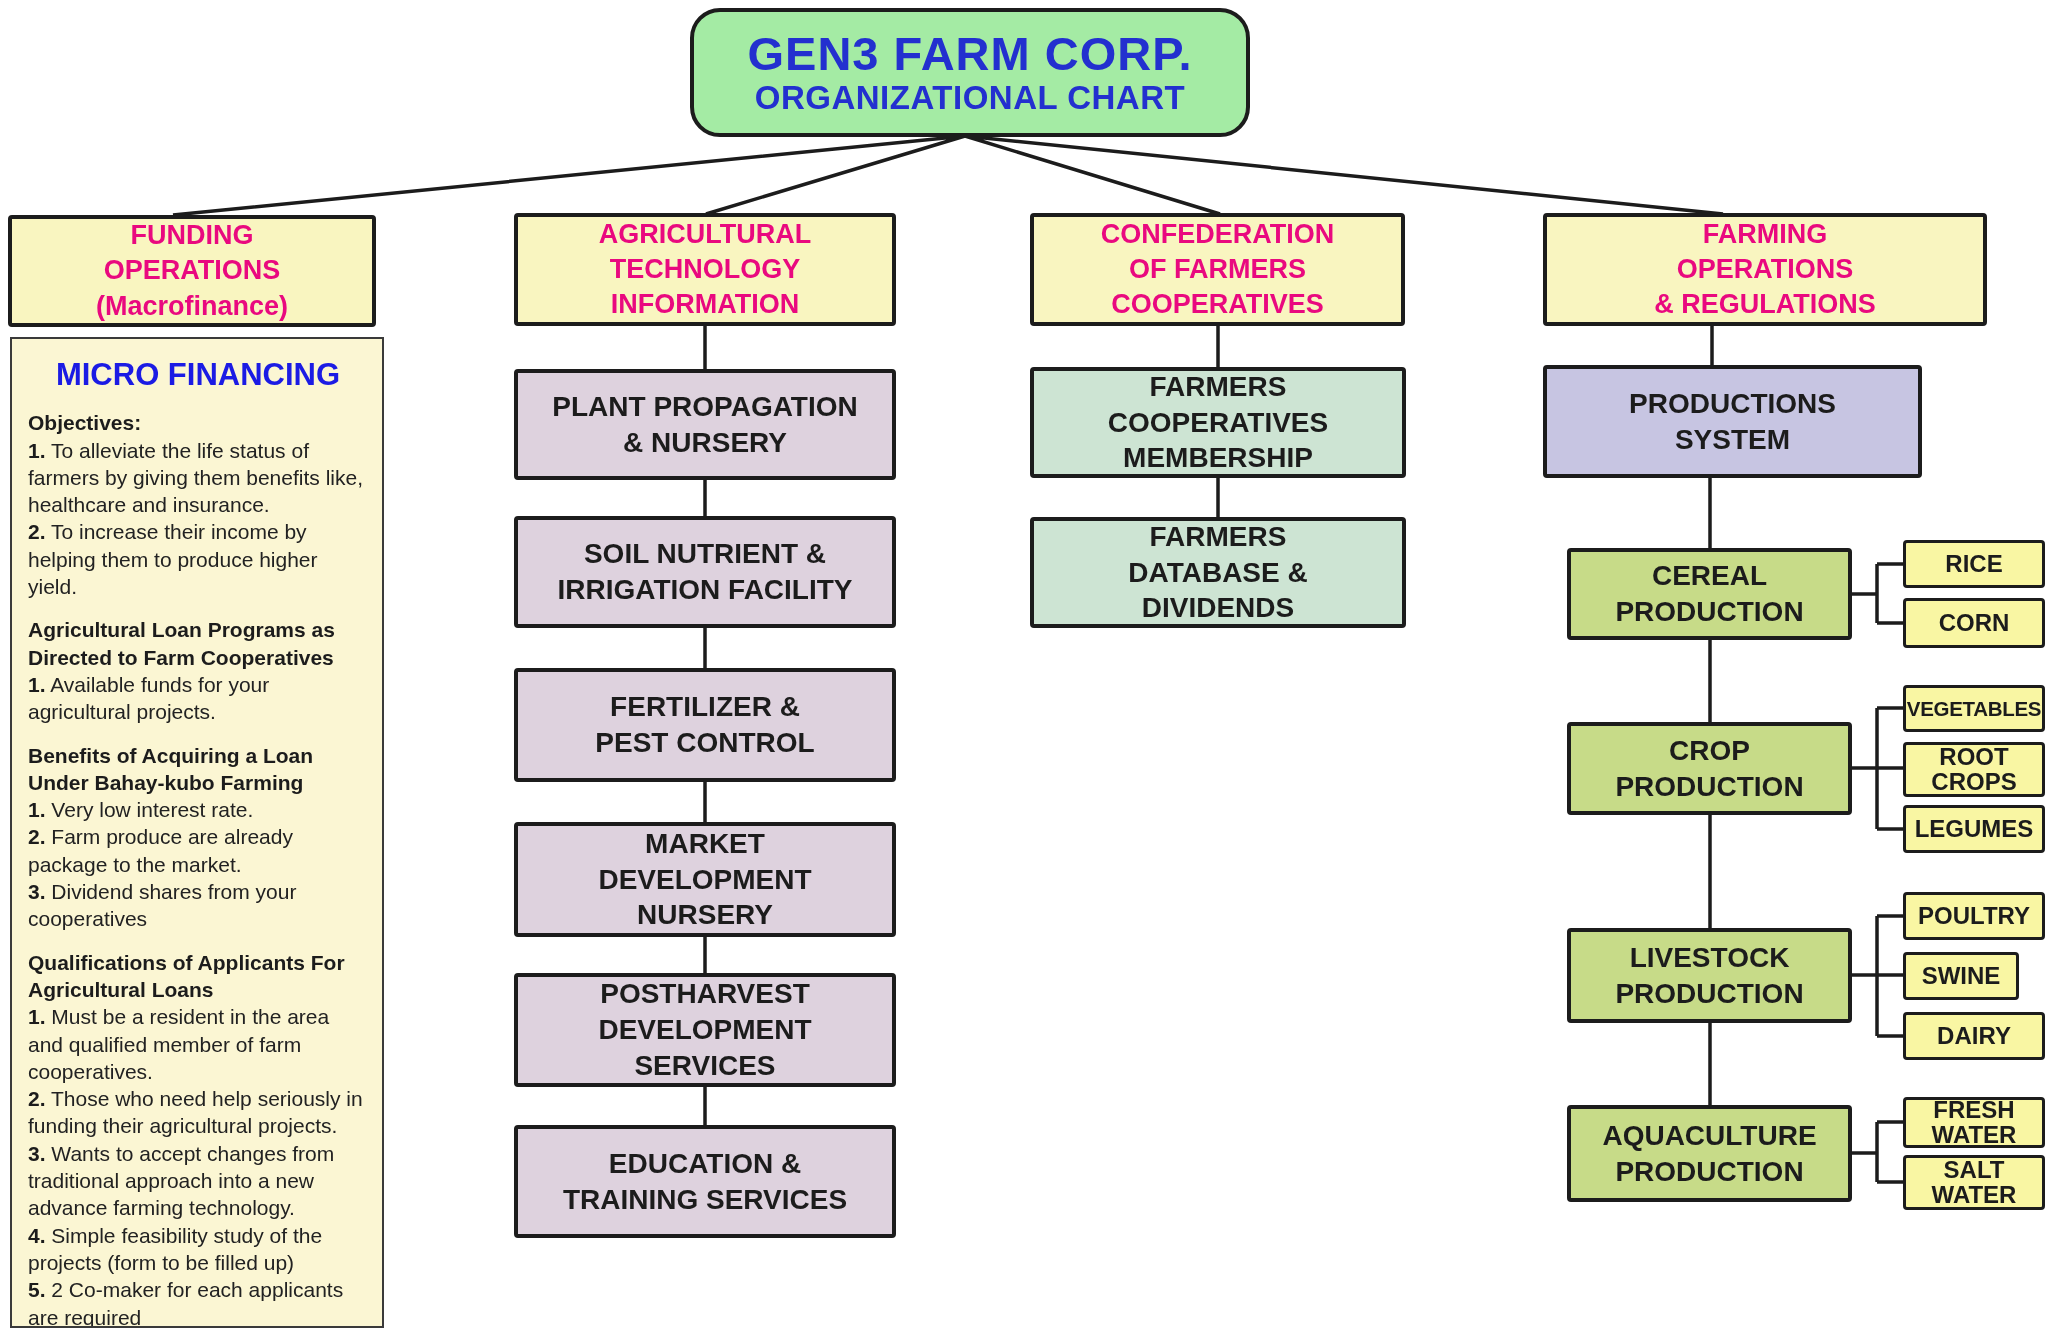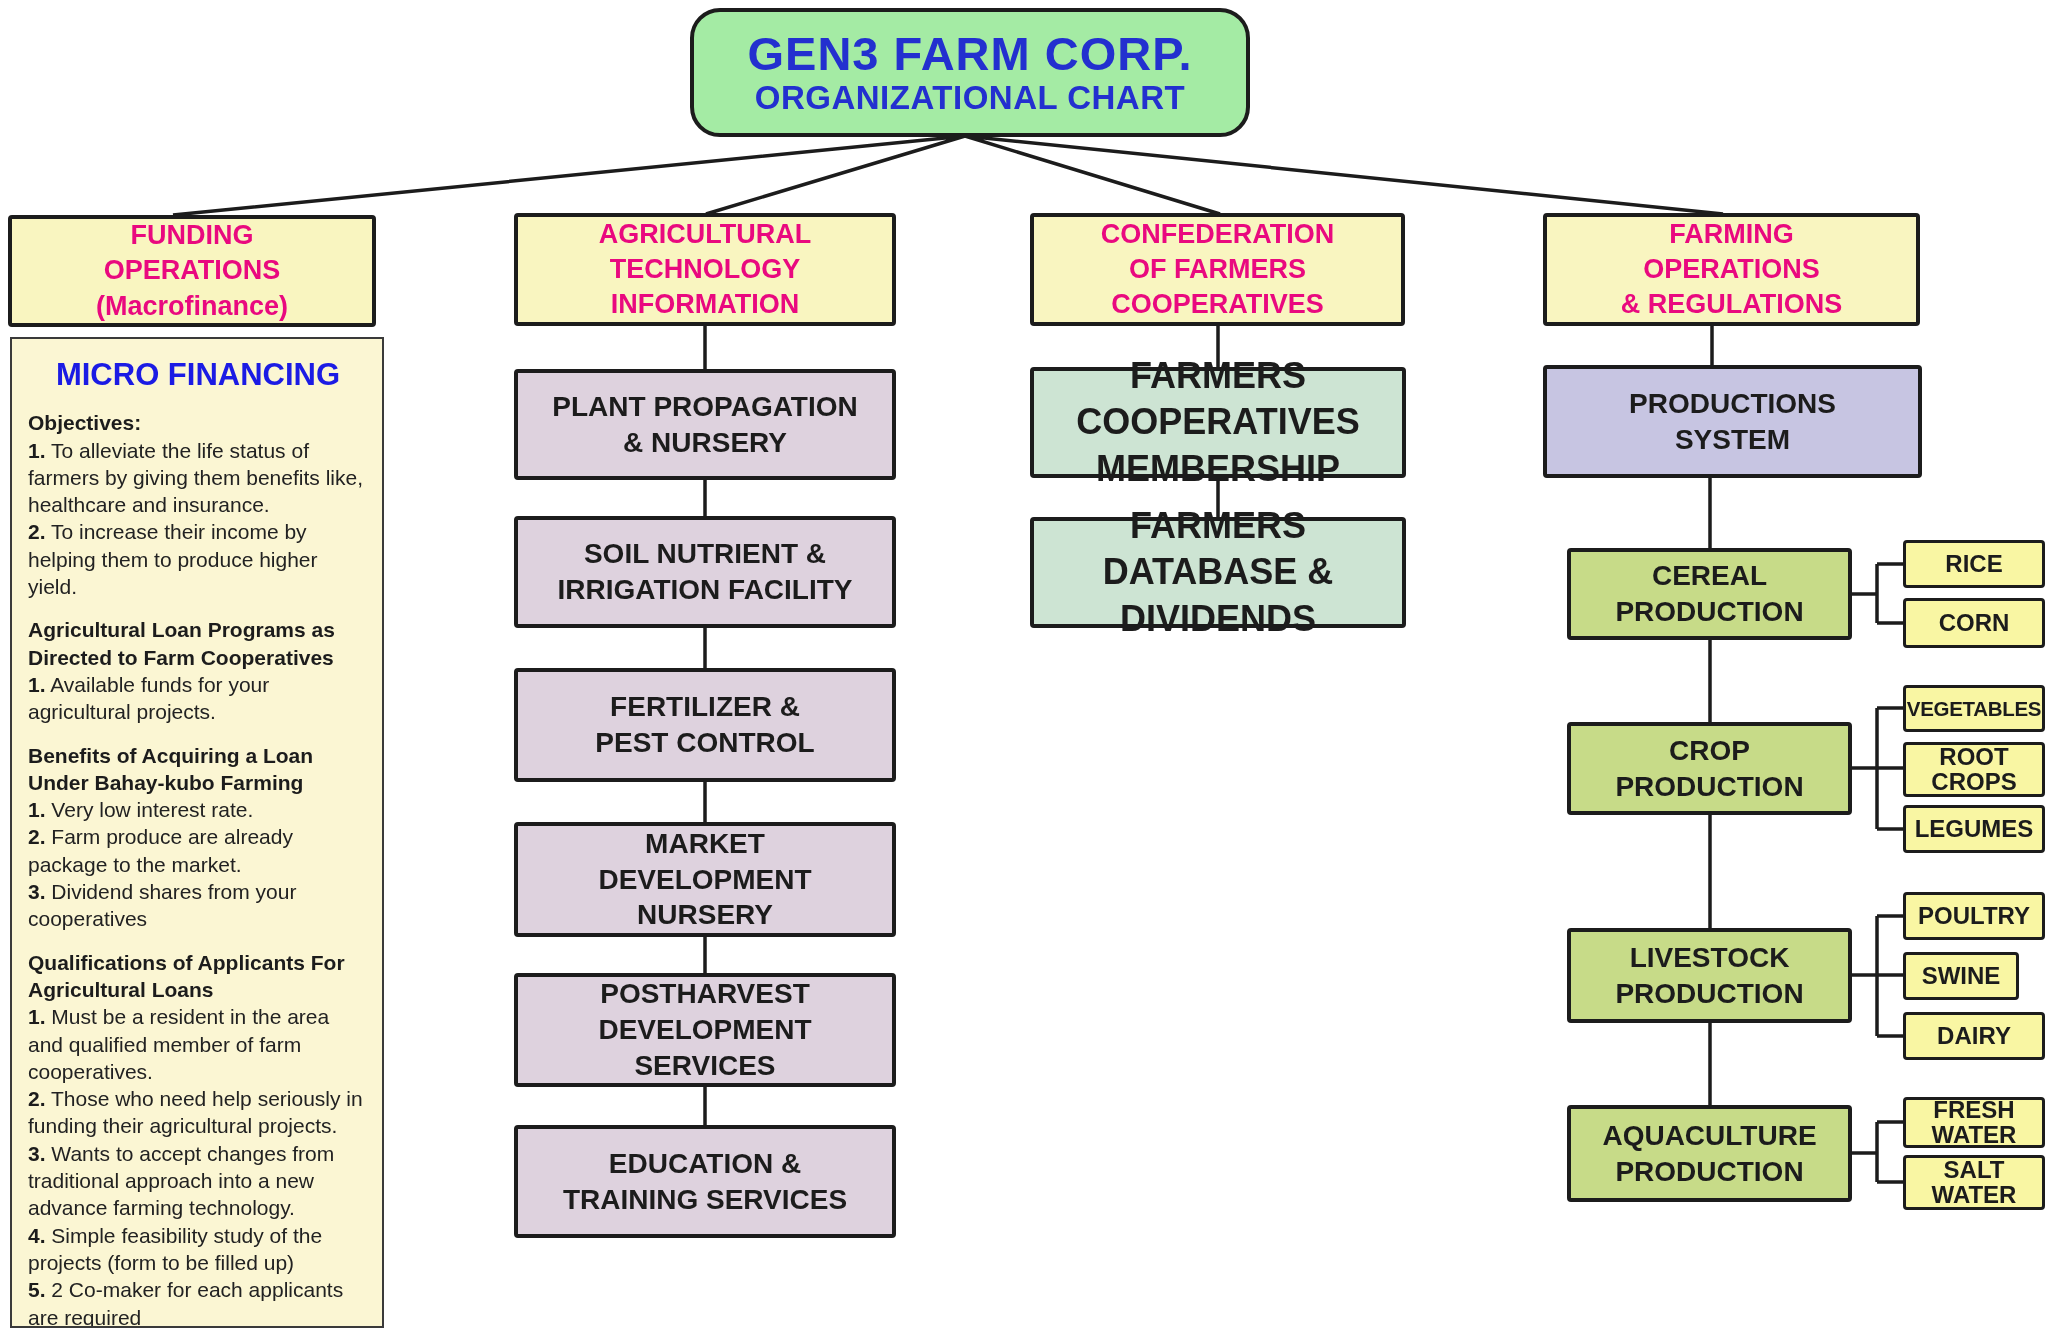--- a/index.html
+++ b/index.html
@@ -10,21 +10,21 @@
        align-items:center;justify-content:center;text-align:center;
        border:4px solid var(--line,#1c1c1c);border-radius:4px;z-index:1;
        font-weight:bold;color:#1c1c1c;}
   .prelines{white-space:pre-line;}
   .titlebox{background:var(--title_green,#a4eba4);border-radius:30px;}
   .t1{font-size:47px;color:var(--blue,#2330cf);letter-spacing:1px;line-height:1.1;}
   .t2{font-size:33px;color:var(--blue,#2330cf);letter-spacing:0.5px;line-height:1.15;}
   .hdr{background:var(--header_yellow,#f9f5c0);color:var(--magenta,#e9097f);
        font-size:27px;line-height:1.3;}
   .mauve{background:var(--mauve,#ded2de);font-size:28px;line-height:1.28;}
-  .green3{background:var(--pale_green,#cde4d3);font-size:36px;line-height:1.28;}
+  .green3{background:var(--pale_green,#cde4d3);font-size:28px;line-height:1.28;}
   .lav{background:var(--lavender,#c7c5e2);font-size:28px;line-height:1.28;}
   .prod{background:var(--prod_green,#c7db88);font-size:28px;line-height:1.28;}
   .leaf{background:var(--leaf_yellow,#f9f6a3);border-width:3.5px;border-radius:4px;
         font-size:24px;line-height:1.04;}
   .leaf-sm{font-size:20.5px;letter-spacing:-0.3px;}
   .panel{position:absolute;box-sizing:border-box;z-index:1;
          background:var(--panel_yellow,#fbf6d3);border:2px solid #3a3a3a;
          padding:10px 14px 0 16px;color:#222;font-size:21px;line-height:1.3;
          overflow:hidden;}
   .ptitle{color:var(--panel_blue,#1b1be4);font-size:31px;font-weight:bold;
@@ -56,21 +56,21 @@
 
   <div class="box hdr prelines" style="left:8px;top:215px;width:368px;height:112px;">FUNDING
 OPERATIONS
 (Macrofinance)</div>
   <div class="box hdr prelines" style="left:514px;top:213px;width:382px;height:113px;">AGRICULTURAL
 TECHNOLOGY
 INFORMATION</div>
   <div class="box hdr prelines" style="left:1030px;top:213px;width:375px;height:113px;">CONFEDERATION
 OF FARMERS
 COOPERATIVES</div>
-  <div class="box hdr prelines" style="left:1543px;top:213px;width:377px;height:113px;">FARMING
+  <div class="box hdr prelines" style="left:1543px;top:213px;width:444px;height:113px;">FARMING
 OPERATIONS
 &amp; REGULATIONS</div>
 
   <div class="panel" style="left:10px;top:337px;width:374px;height:991px;">
     <div class="ptitle">MICRO FINANCING</div>
 
     <div class="psec">
       <div class="phead">Objectives:</div>
       <div class="pitem"><b>1.</b> <span>To alleviate the life status of farmers by giving them benefits like, healthcare and insurance.</span></div>
       <div class="pitem"><b>2.</b> <span>To increase their income by helping them to produce higher yield.</span></div>

